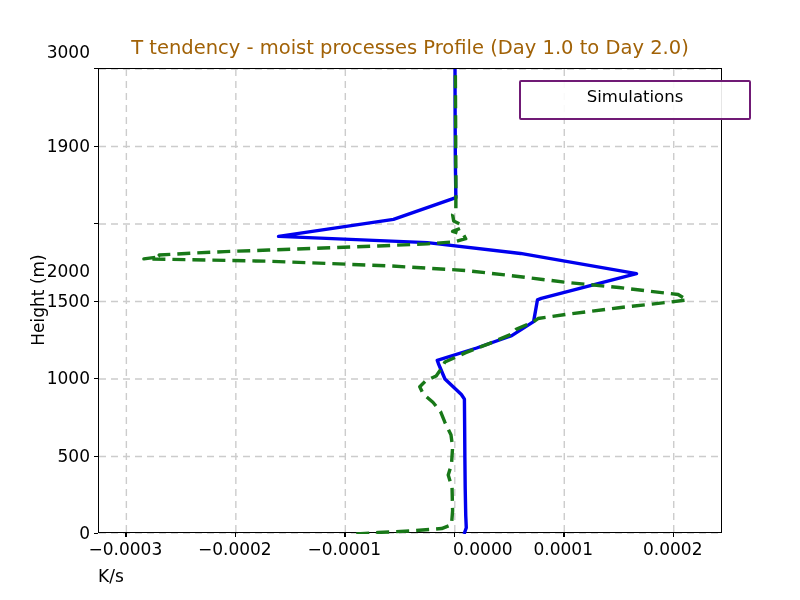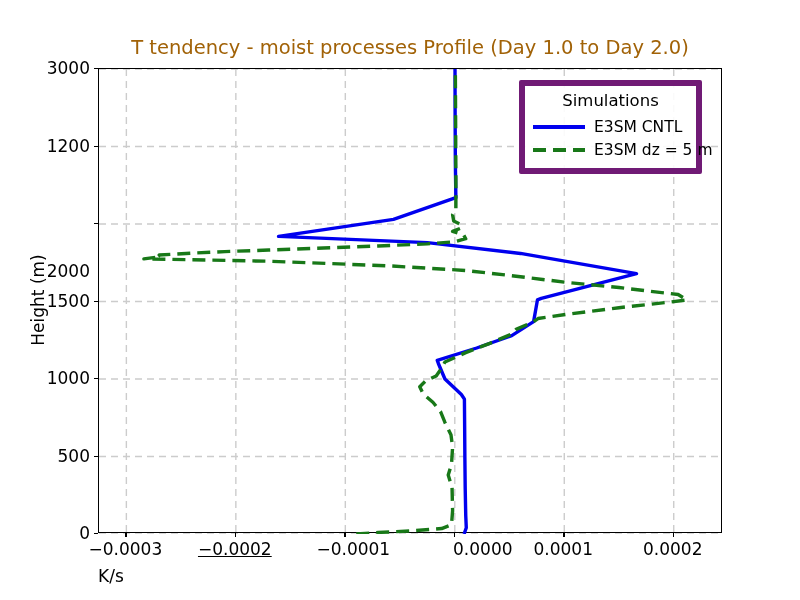--- a/index.html
+++ b/index.html
@@ -88,23 +88,23 @@
     width: 200px;
     text-align: center;
     font-size: 17px;
     color: #000000;
     transform: translateY(-50%) rotate(-90deg);
   }
   #legend {
     position: absolute;
     left: 519px;
     top: 80px;
-    width: 183px;
+    width: 232px;
     box-sizing: border-box;
-    border: 6px solid #701a75;
+    border: 2px solid #701a75;
     border-radius: 2px;
     background: rgba(255,255,255,0.9);
     padding: 6px 8px 7px 8px;
   }
   #legend-title {
     text-align: center;
     font-size: 16.5px;
     color: #000000;
     margin-bottom: 5px;
     line-height: 1.1;
@@ -134,22 +134,22 @@
 <div id="figure">
 
   <div id="chart-title">T tendency - moist processes Profile (Day 1.0 to Day 2.0)</div>
 
   <div id="ytick-wrap">
       <div class="ytick-label" style="top: 533px;">0</div>
       <div class="ytick-label" style="top: 455.5px;">500</div>
       <div class="ytick-label" style="top: 378px;">1000</div>
       <div class="ytick-label" style="top: 300.5px;">1500</div>
       <div class="ytick-label" style="top: 235px; margin-top: 36px;">2000</div>
-      <div class="ytick-label" style="top: 145.5px;">1200</div>
-      <div class="ytick-label" style="top: 68px;">3000</div>
+      <div class="ytick-label" style="top: 145.5px;">1900</div>
+      <div class="ytick-label" style="top: 52px;">3000</div>
     </div>
 
   <div id="ylabel">Height (m)</div>
   <div id="xlabel">K/s</div>
 
   <div id="plot-area">
     <svg id="plot-svg" viewBox="0 0 624 465" preserveAspectRatio="none">
       <g id="grid-group">
           <line x1="27.36842105263159" x2="27.36842105263159" y1="0" y2="465" stroke="#cccccc" stroke-width="1.4" stroke-dasharray="7,5"></line>
           <line x1="136.84210526315786" x2="136.84210526315786" y1="0" y2="465" stroke="#cccccc" stroke-width="1.4" stroke-dasharray="7,5"></line>
@@ -167,45 +167,27 @@
         </g>
       <g id="series-group">
           <polyline points="365.09,465.00 367.28,458.80 366.74,446.40 366.19,418.50 365.86,387.50 365.64,356.50 365.42,330.15 362.36,325.50 345.94,310.00 339.37,294.50 338.27,291.40 377.68,279.00 412.72,266.60 434.61,252.65 436.80,240.25 438.44,230.95 442.27,229.40 537.52,204.60 421.47,184.45 328.42,173.60 179.54,167.40 294.48,150.35 356.88,128.65 356.34,93.00 356.12,46.50 356.01,0.00" fill="none" stroke="#0000ee" stroke-width="3.4" stroke-linejoin="round" stroke-linecap="butt"></polyline>
           <polyline points="257.26,465.00 279.16,463.45 312.00,461.90 342.65,459.57 352.51,455.70 353.60,441.75 353.05,418.50 349.22,406.10 352.51,395.25 353.60,378.20 351.96,365.80 345.94,353.40 341.56,342.55 333.89,333.25 324.04,324.73 320.76,317.75 326.23,312.33 337.18,306.90 342.65,299.15 345.94,292.95 366.74,283.65 390.82,274.35 412.72,265.05 417.09,260.40 434.61,252.65 438.99,249.55 470.74,244.90 520.00,238.70 569.26,233.28 587.87,230.95 579.12,225.53 520.00,218.55 465.26,213.13 421.47,207.70 366.74,201.50 290.11,196.85 169.68,192.20 44.88,189.88 62.40,187.55 60.21,186.00 93.05,184.14 125.89,182.59 169.68,181.04 224.42,179.02 279.16,177.01 328.42,174.84 355.79,172.82 366.74,169.73 364.55,165.85 353.60,162.44 362.36,158.88 362.36,155.77 354.69,151.90 353.60,145.70 356.88,141.05 356.88,108.50 356.67,62.00 356.34,0.00" fill="none" stroke="#187818" stroke-width="3.4" stroke-linejoin="round" stroke-linecap="butt" stroke-dasharray="13,7"></polyline>
         </g>
     </svg>
   </div>
 
   <div id="legend">
     <div id="legend-title">Simulations</div>
-    <div id="legend-rows">
-        <div class="legend-row">
-          <span class="legend-swatch">
-            <svg width="52" height="14" viewBox="0 0 52 14">
-              <line x1="0" y1="7" x2="52" y2="7" stroke="#0000ee" stroke-width="4"></line>
-            </svg>
-          </span>
-          <span class="legend-text">E3SM CNTL</span>
-        </div>
-        <div class="legend-row">
-          <span class="legend-swatch">
-            <svg width="52" height="14" viewBox="0 0 52 14">
-              <line x1="0" y1="7" x2="52" y2="7" stroke="#187818" stroke-width="4" stroke-dasharray="13,7"></line>
-            </svg>
-          </span>
-          <span class="legend-text">E3SM dz = 5 m</span>
-        </div>
-      </div>
   </div>
 
 <div class="xtick-label" style="left: 125.368px;">−0.0003</div>
     <div style="position: absolute; width: 1.3px; height: 4px; background: rgb(0, 0, 0); left: 125.368px; top: 533px;"></div>
-    <div class="xtick-label" style="left: 234.842px; text-decoration: underline;">−0.0002</div>
+    <div class="xtick-label" style="left: 234.842px;">−0.0002</div>
     <div style="position: absolute; width: 1.3px; height: 4px; background: rgb(0, 0, 0); left: 234.842px; top: 533px;"></div>
-    <div class="xtick-label" style="left: 344.316px; margin-left: 9px;">−0.0001</div>
+    <div class="xtick-label" style="left: 344.316px;">−0.0001</div>
     <div style="position: absolute; width: 1.3px; height: 4px; background: rgb(0, 0, 0); left: 344.316px; top: 533px;"></div>
     <div class="xtick-label" style="left: 453.789px; margin-left: 29px;">0.0000</div>
     <div style="position: absolute; width: 1.3px; height: 4px; background: rgb(0, 0, 0); left: 453.789px; top: 533px;"></div>
     <div class="xtick-label" style="left: 563.263px;">0.0001</div>
     <div style="position: absolute; width: 1.3px; height: 4px; background: rgb(0, 0, 0); left: 563.263px; top: 533px;"></div>
     <div class="xtick-label" style="left: 672.737px;">0.0002</div>
     <div style="position: absolute; width: 1.3px; height: 4px; background: rgb(0, 0, 0); left: 672.737px; top: 533px;"></div>
     <div style="position: absolute; height: 1.3px; width: 4px; background: rgb(0, 0, 0); left: 94px; top: 533px;"></div>
     <div style="position: absolute; height: 1.3px; width: 4px; background: rgb(0, 0, 0); left: 94px; top: 455.5px;"></div>
     <div style="position: absolute; height: 1.3px; width: 4px; background: rgb(0, 0, 0); left: 94px; top: 378px;"></div>

